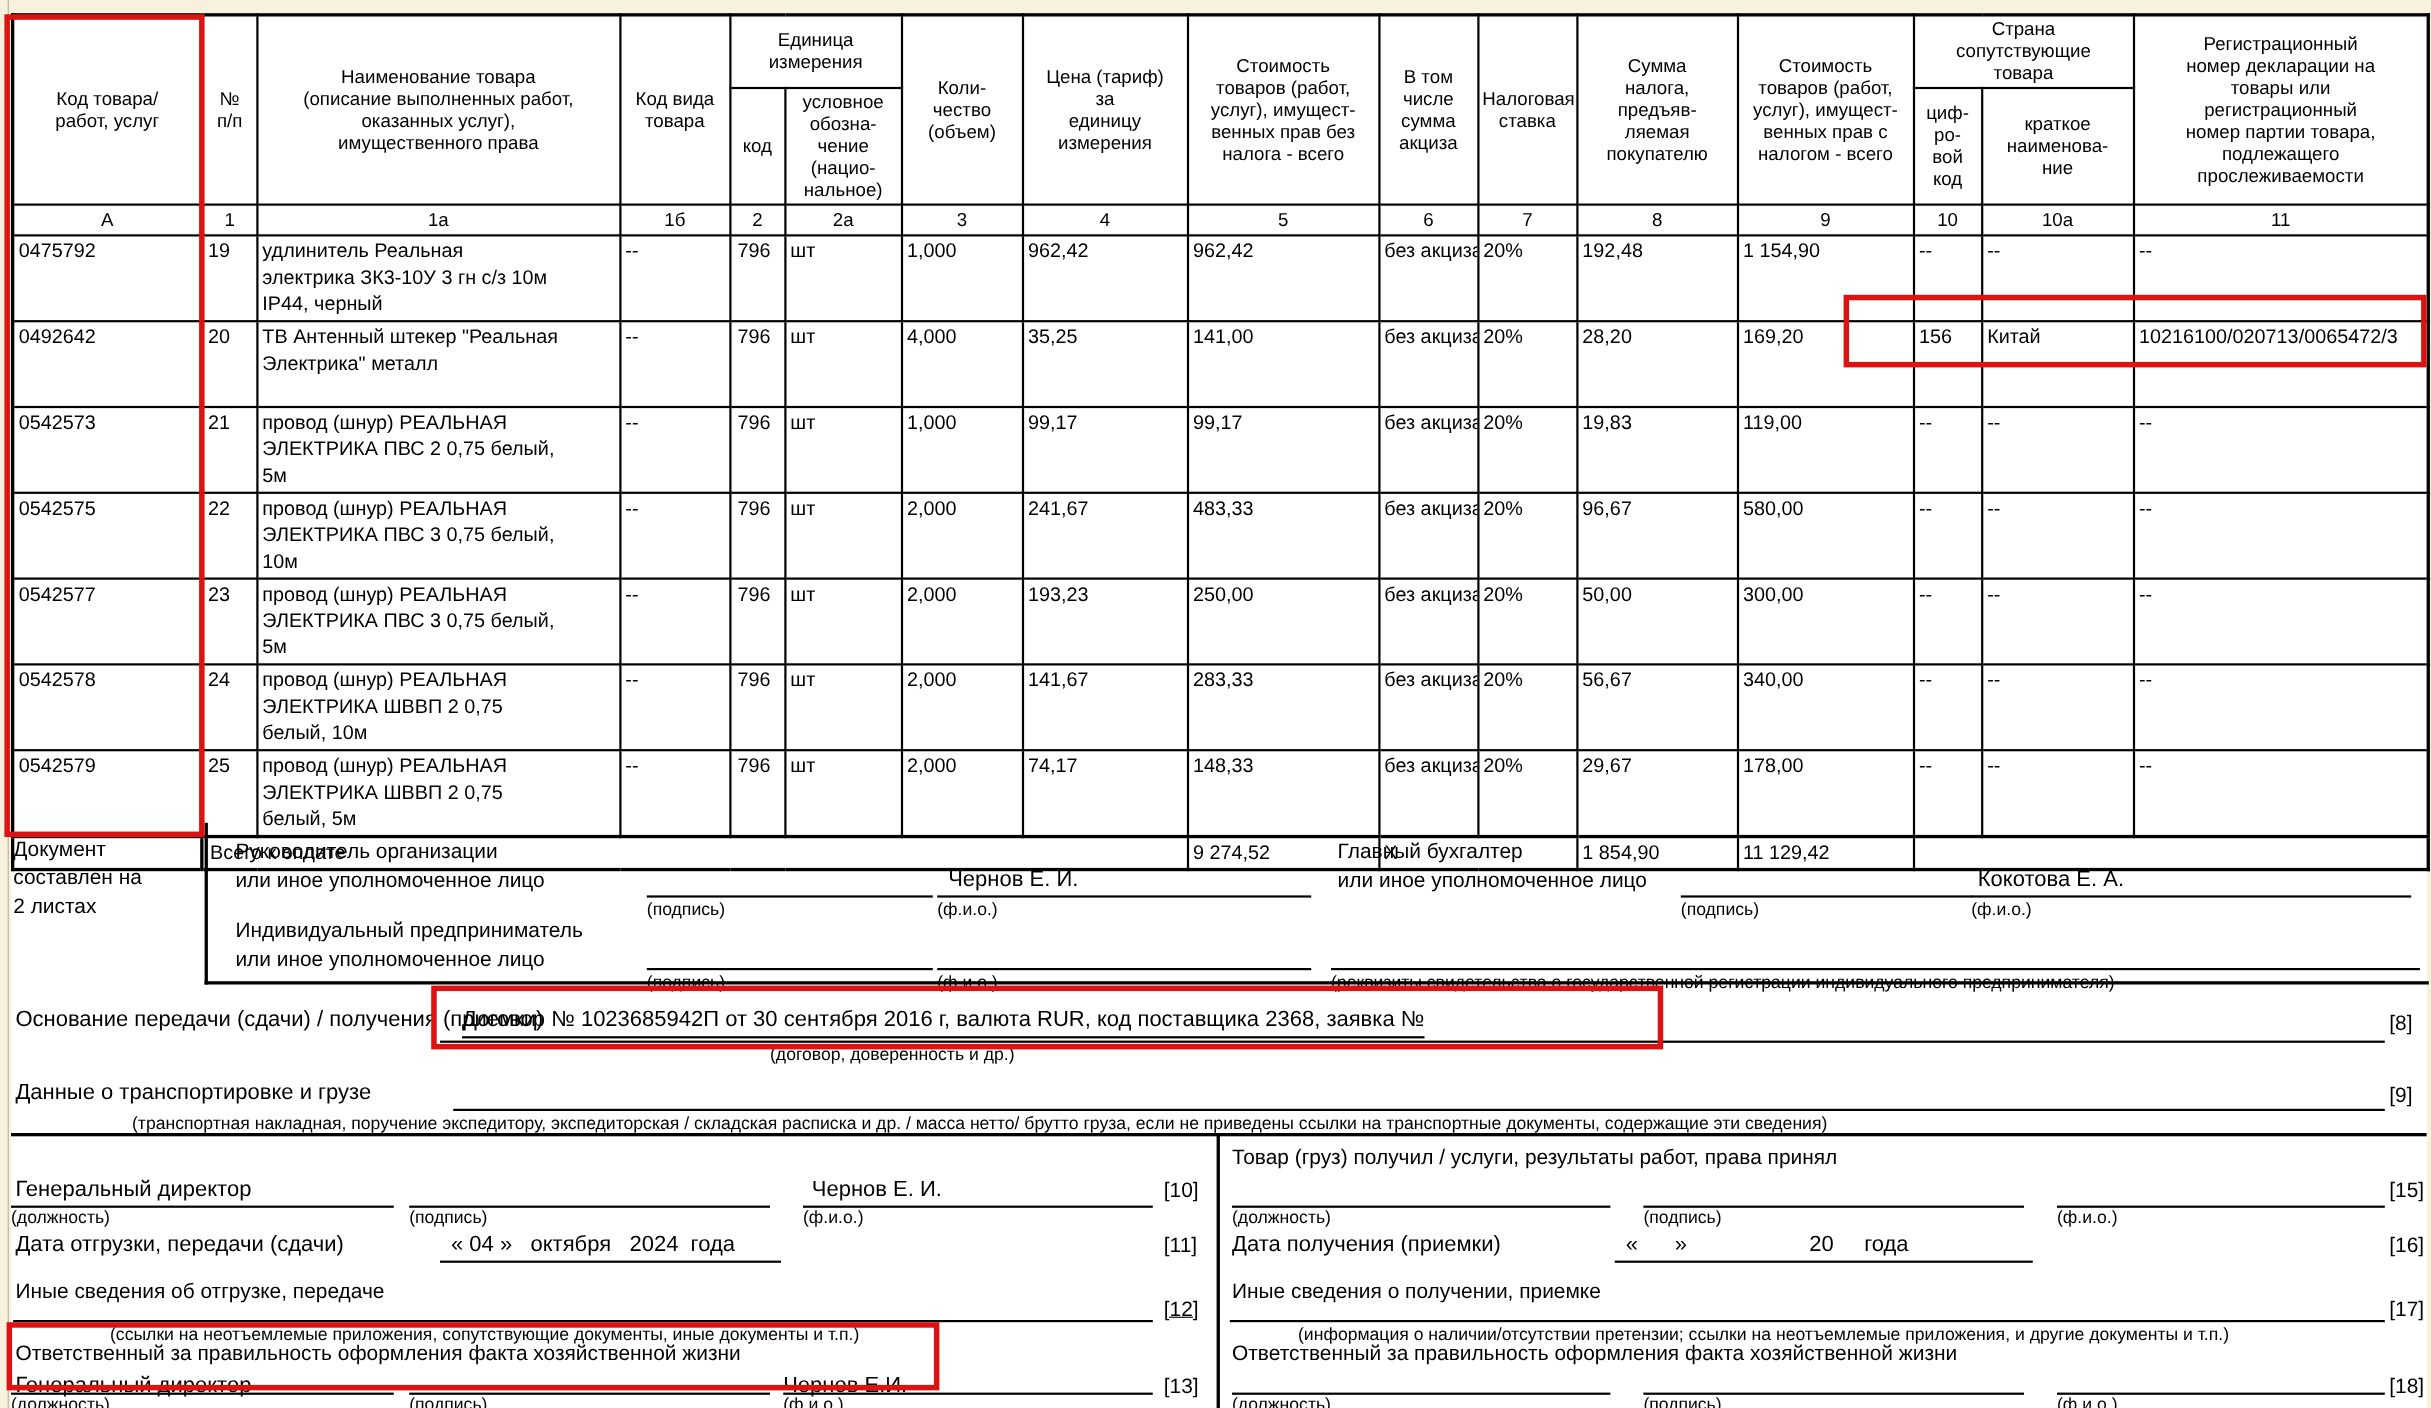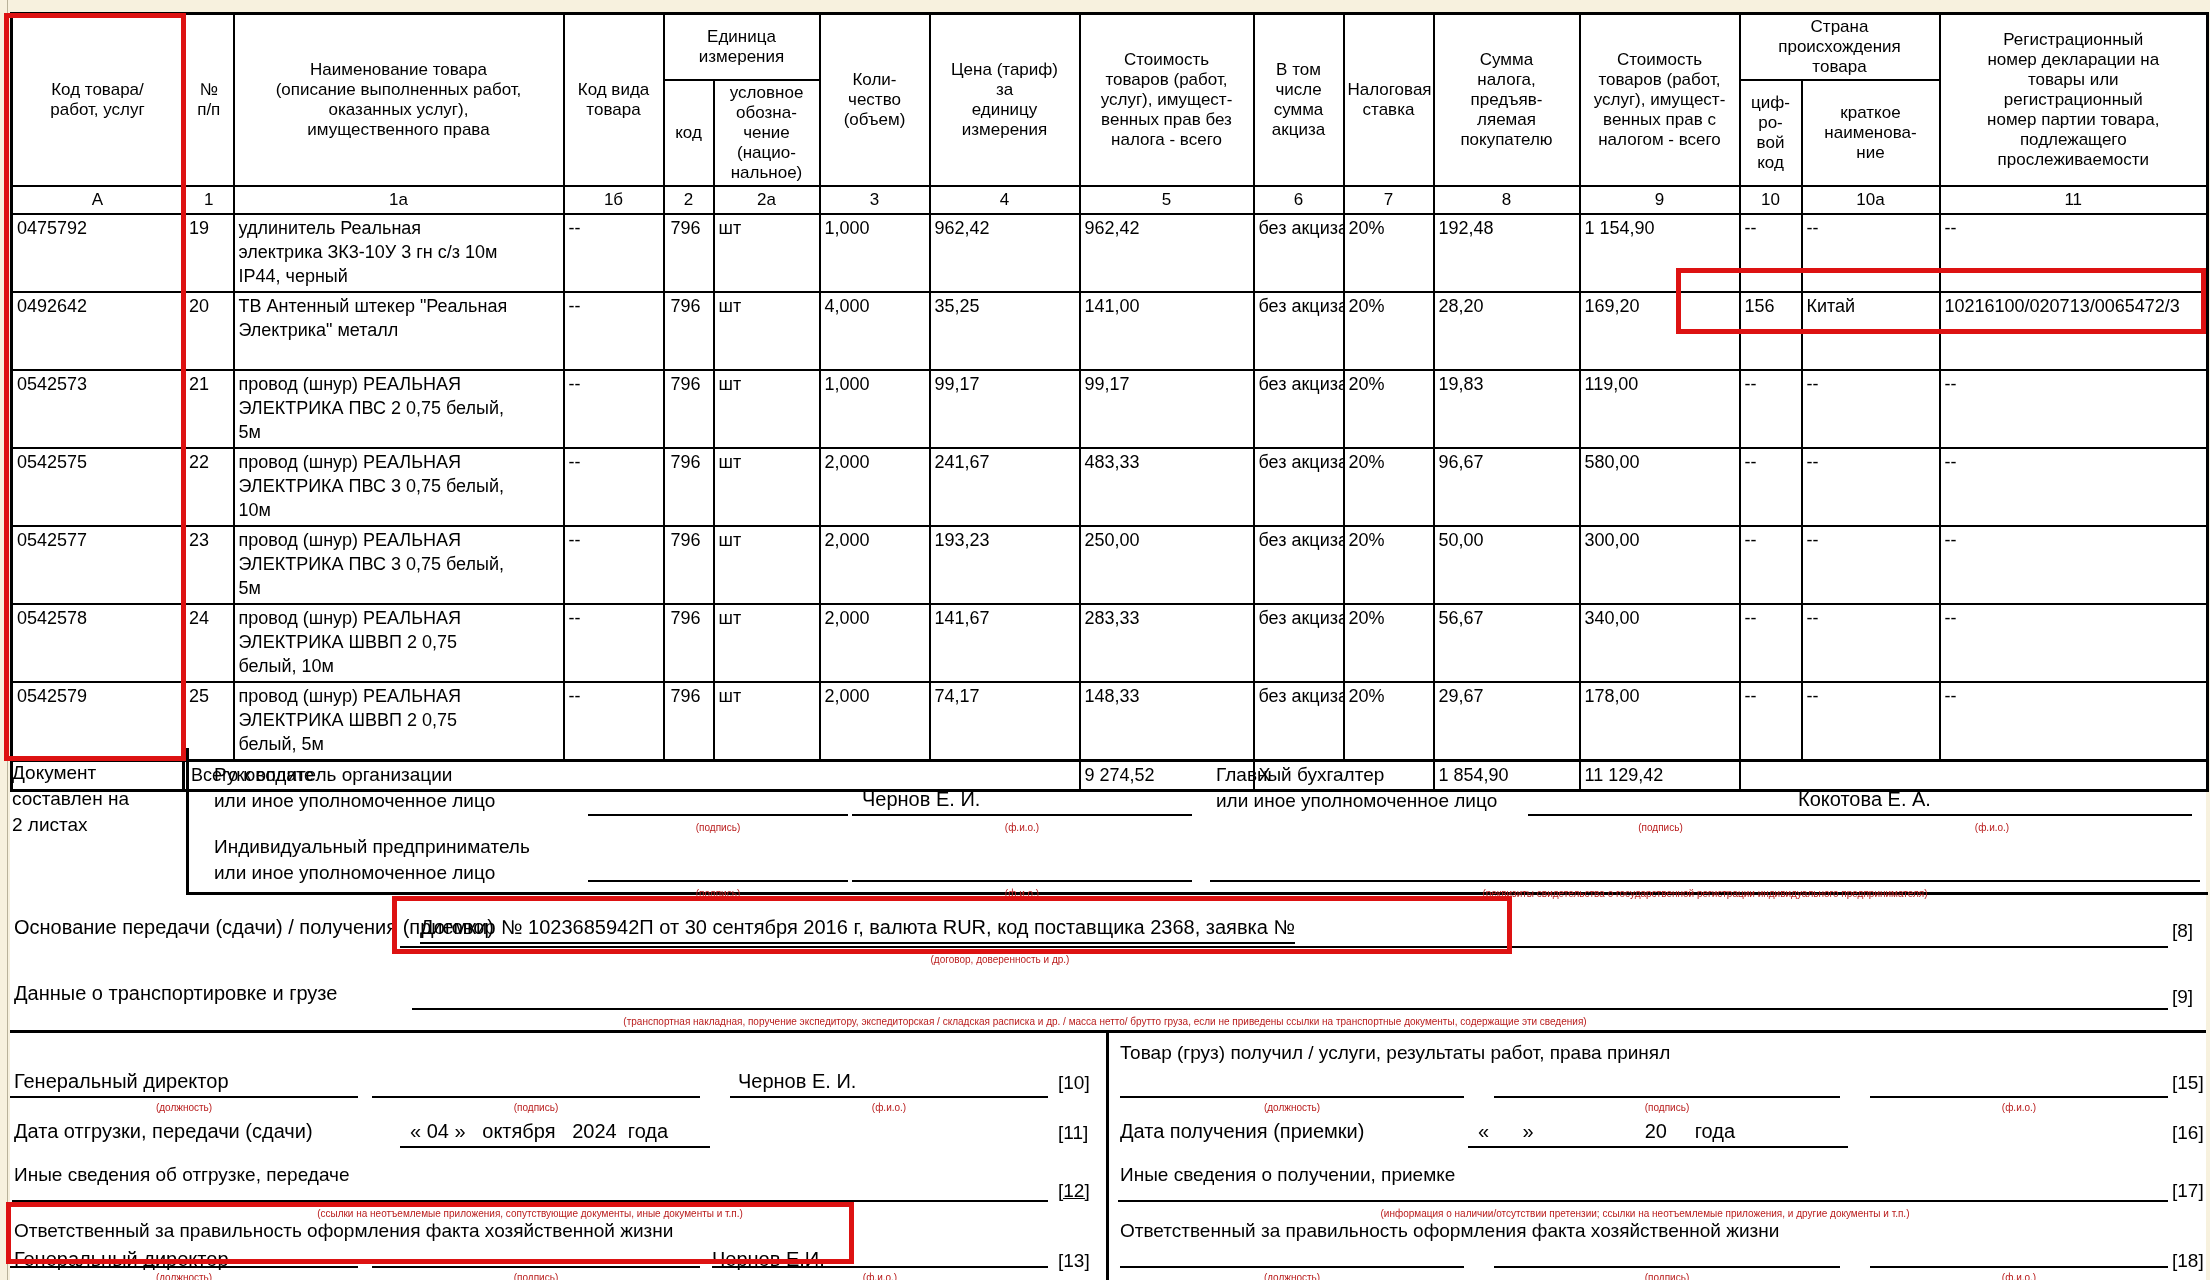--- a/index.html
+++ b/index.html
@@ -44,21 +44,21 @@
   .brk{word-break:break-all;}
   .bold{font-weight:bold;}
   .xmark{text-align:center;font-weight:bold;}
   .pad6{padding-left:6px !important;}
 
   
   .abs{position:absolute;}
   .lbl{font-size:19px;line-height:26px;}
   .lbl20{font-size:20px;line-height:27px;}
   .val{font-size:20px;line-height:26px;}
-  .cap{font-size:10px;line-height:15px;text-align:center;color:#b91c1c;}
+  .cap{font-size:16px;line-height:15px;color:#000000;}
   .ref{font-size:19px;line-height:22px;}
   .line{border-bottom:2px solid #000;height:0;}
   .bracket{border-left:3px solid #000;border-bottom:3px solid #000;}
   .hdiv{border-bottom:3px solid #000;height:0;}
   .vdiv{border-left:3px solid #000;width:0;}
   .uline{border-bottom:2px solid #000;padding-bottom:2px;}
 
   
   .redbox{position:absolute;border:5px solid #dd1212;box-sizing:border-box;z-index:6;pointer-events:none;background:transparent;}
 </style>
@@ -124,21 +124,21 @@
 налога,
 предъяв-
 ляемая
 покупателю</th>
         <th rowspan="2" class="pre">Стоимость
 товаров (работ,
 услуг), имущест-
 венных прав с
 налогом - всего</th>
         <th colspan="2" class="pre">Страна
-происхождения
+сопутствующие
 товара</th>
         <th rowspan="2" class="pre">Регистрационный
 номер декларации на
 товары или
 регистрационный
 номер партии товара,
 подлежащего
 прослеживаемости</th>
       </tr>
       <tr class="h2">

